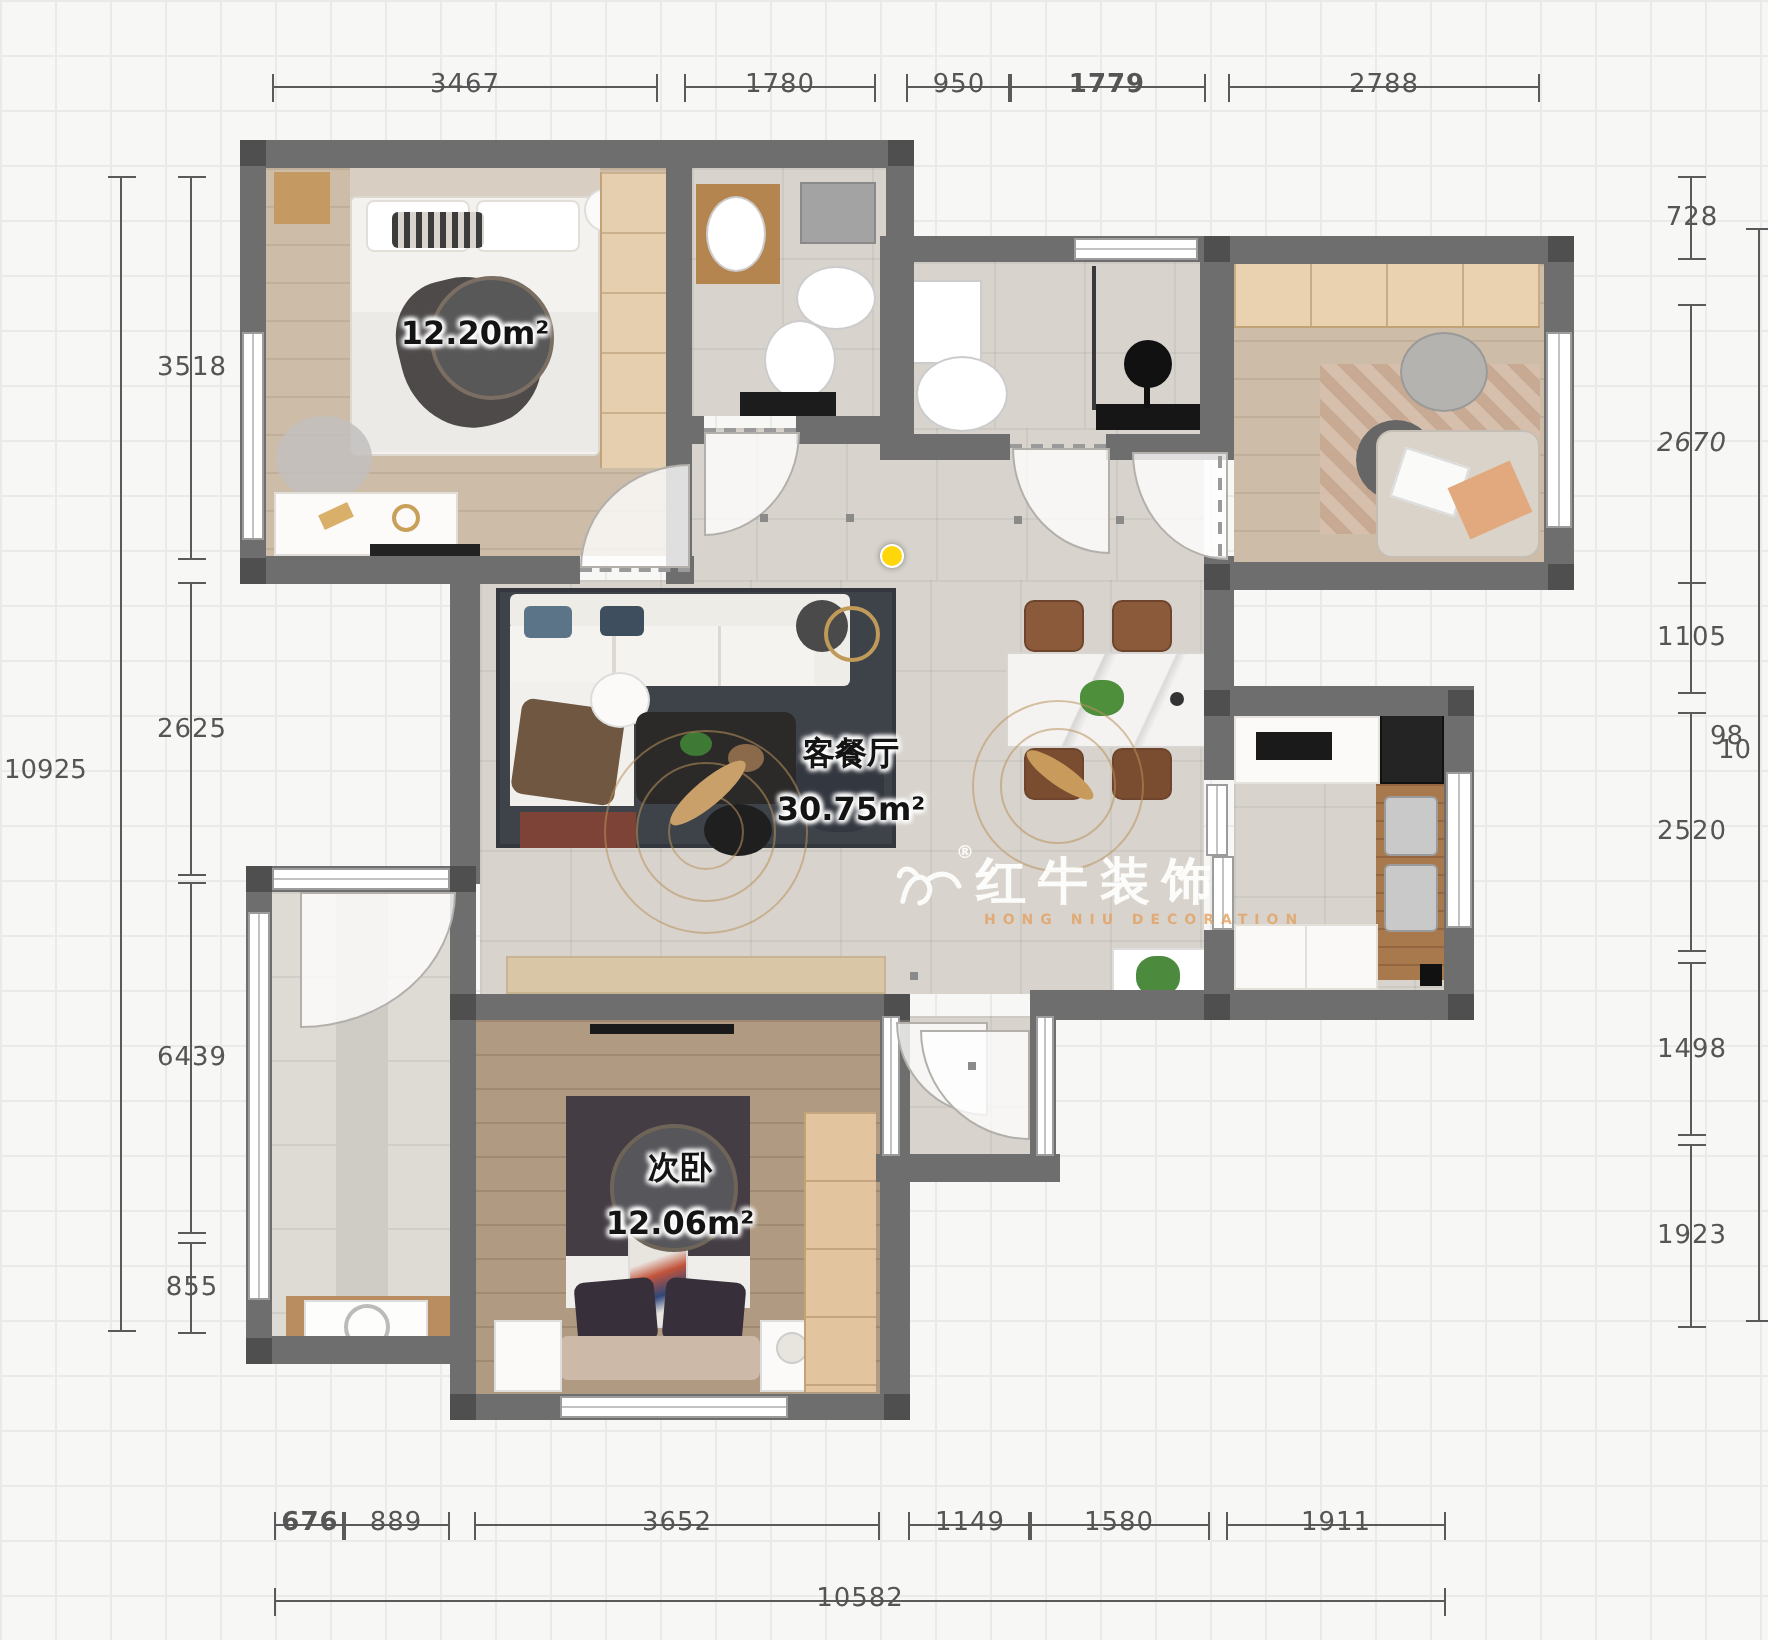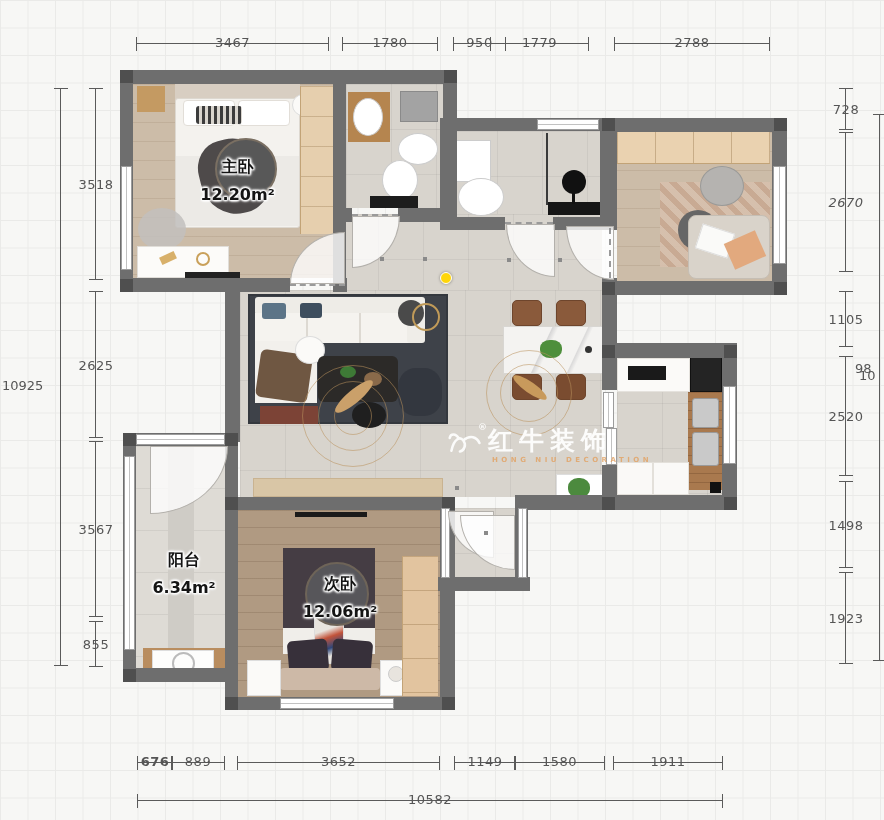--- a/index.html
+++ b/index.html
@@ -242,26 +242,25 @@
   <div class="dot" style="left:380px;top:257px;"></div>
   <div class="dot" style="left:423px;top:257px;"></div>
   <div class="dot" style="left:507px;top:258px;"></div>
   <div class="dot" style="left:558px;top:258px;"></div>
   <div class="dot" style="left:484px;top:531px;"></div>
   <div class="dot" style="left:455px;top:486px;"></div>
 
   <div style="position:absolute;left:440px;top:272px;width:10px;height:10px;background:#ffd60a;border:1px solid #fff;border-radius:50%;box-shadow:0 0 3px rgba(0,0,0,.4);"></div>
 
   <div class="rlabel" style="left:180px;top:153px;width:115px;">
-    <div>主卧</div>
     <div>12.20m²</div>
   </div>
-  <div class="rlabel" style="left:140px;top:546px;width:88px;">
-    <div>阳台</div>
-    <div>6.34m²</div>
+  <div class="rlabel" style="left:378px;top:363px;width:95px;">
+    <div>客餐厅</div>
+    <div>30.75m²</div>
   </div>
   <div class="rlabel" style="left:296px;top:570px;width:88px;">
     <div>次卧</div>
     <div>12.06m²</div>
   </div>
 
   <div class="wm" style="left:448px;top:420px;width:180px;height:50px;">
     <svg width="34" height="30" viewBox="0 0 40 34" style="position:absolute;left:0;top:8px;">
       <path d="M4 26 C7 12 14 9 18 14 C22 19 19 26 14 27 M13 12 C9 5 3 6 2 11 M18 14 C26 7 34 10 37 17" stroke="#ffffff" fill="none" stroke-width="3" stroke-linecap="round" opacity="0.9"></path>
     </svg>
@@ -272,46 +271,46 @@
 
   <div class="dim-h" style="left:137px;top:43px;width:191px;">
       <span>3467</span>
     </div>
   <div class="dim-h" style="left:343px;top:43px;width:94px;">
       <span>1780</span>
     </div>
   <div class="dim-h" style="left:454px;top:43px;width:51px;">
       <span>950</span>
     </div>
-  <div class="dim-h" style="left:491px;top:43px;width:97px;">
+  <div class="dim-h" style="left:505px;top:43px;width:97px;font-weight:bold;">
       <span>1779</span>
     </div>
   <div class="dim-h" style="left:615px;top:43px;width:154px;">
       <span>2788</span>
     </div>
 
   <div class="dim-v" style="left:60px;top:89px;height:576px;"></div>
   <div class="dim-free" style="left:2px;top:378px;">10925</div>
   <div class="dim-v" style="left:95px;top:89px;height:190px;">
       <span>3518</span>
     </div>
   <div class="dim-v" style="left:95px;top:292px;height:145px;">
       <span>2625</span>
     </div>
   <div class="dim-v" style="left:95px;top:442px;height:174px;">
-      <span>3567</span>
+      <span>6439</span>
     </div>
   <div class="dim-v" style="left:95px;top:622px;height:44px;">
       <span>855</span>
     </div>
 
   <div class="dim-v" style="left:845px;top:89px;height:40px;">
       <span>728</span>
     </div>
-  <div class="dim-v" style="left:845px;top:133px;height:138px;font-style:italic;">
+  <div class="dim-v" style="left:845px;top:153px;height:138px;font-style:italic;">
       <span>2670</span>
     </div>
   <div class="dim-v" style="left:845px;top:292px;height:54px;">
       <span>1105</span>
     </div>
   <div class="dim-v" style="left:845px;top:357px;height:118px;">
       <span>2520</span>
     </div>
   <div class="dim-v" style="left:845px;top:482px;height:85px;">
       <span>1498</span>

